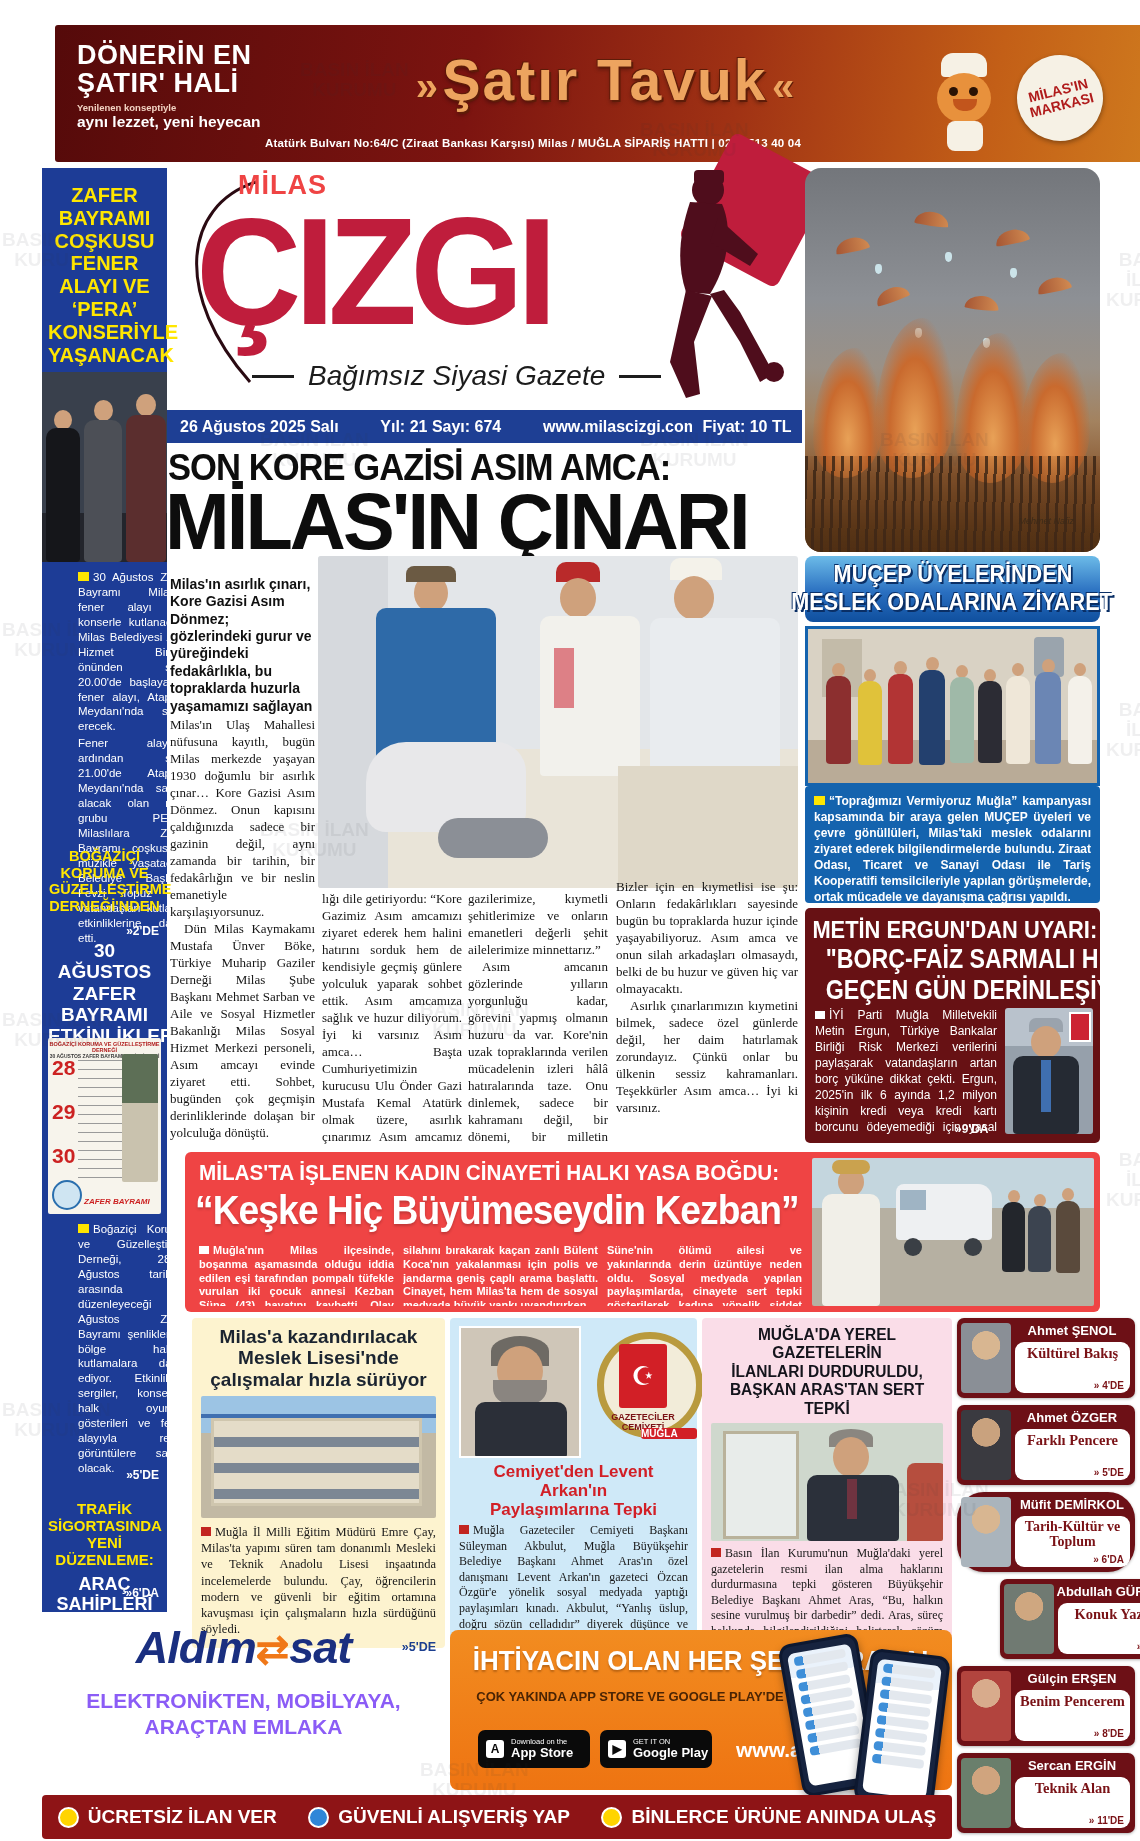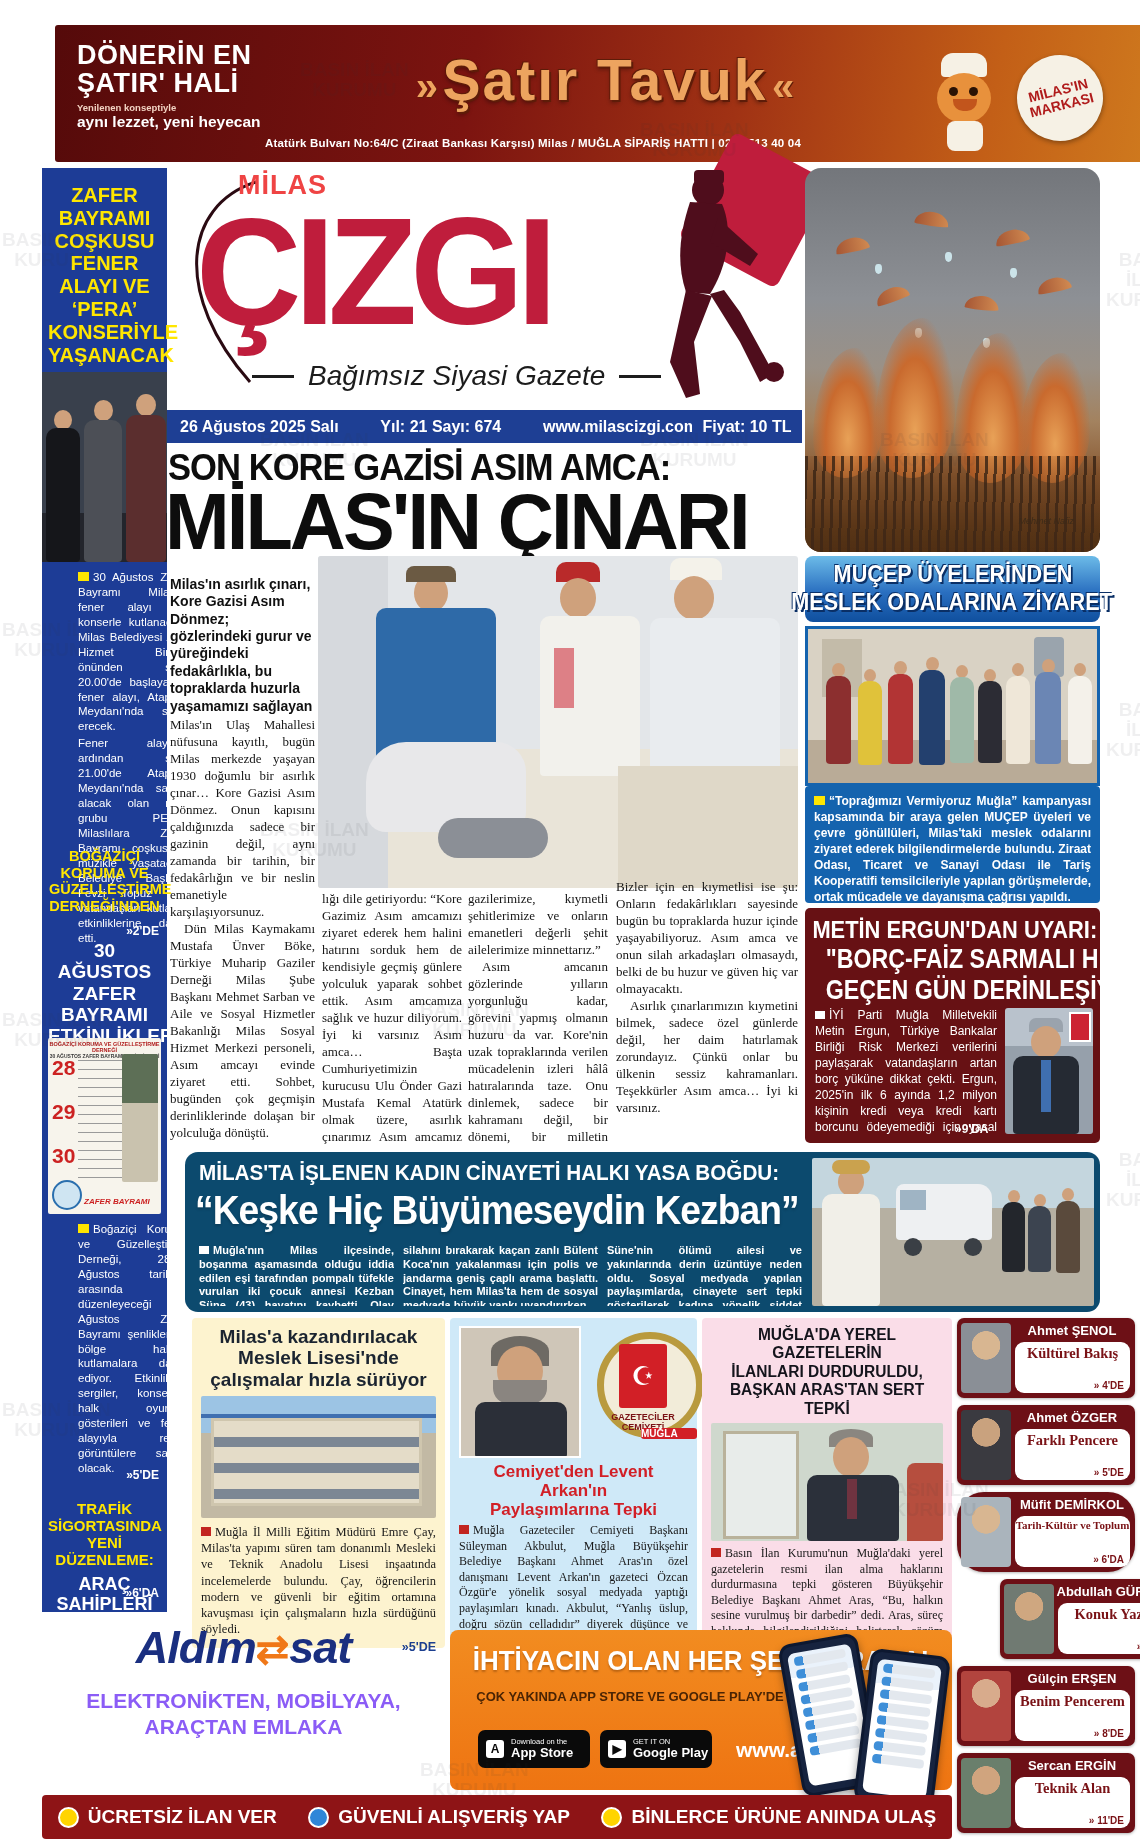--- a/index.html
+++ b/index.html
@@ -63,21 +63,21 @@
   .mucep-bar{background:linear-gradient(180deg,#6cbbe8 0%,#2a6fc0 55%,#0f4f9e 100%);border-radius:8px;
              display:flex;flex-direction:column;align-items:center;justify-content:center;}
   .mucep-bar div{color:#fff;font-weight:900;font-size:23px;line-height:1.2;transform:scaleX(.94);white-space:nowrap;
                  text-shadow:2px 2px 0 #0a2f66,-1px -1px 0 #0a2f66;}
   .capbox{background:#1463ae;color:#fff;font-size:12px;font-weight:600;line-height:1.33;text-align:justify;}
   .maroonbox{background:#671114;border-radius:5px;}
   .mb-k{color:#fff;font-weight:900;font-size:23px;text-align:center;transform:scaleX(.95);white-space:nowrap;}
   .mb-t{color:#fff;font-weight:900;font-size:27px;text-align:center;transform:scaleX(.86);white-space:nowrap;}
   .mb-body{color:#fff;font-size:12px;line-height:1.33;text-align:justify;}
   
-  .kezban{background:#0c4a6e;border-radius:13px;}
+  .kezban{background:#ef4444;border-radius:6px;}
   .kz-kicker{color:#fff;font-weight:900;font-size:22px;transform:scaleX(.94);transform-origin:left;white-space:nowrap;}
   .kz-quote{color:#fff;font-weight:900;font-size:40px;letter-spacing:-1px;transform:scaleX(.93);transform-origin:left;white-space:nowrap;
             text-shadow:0 2px 3px rgba(0,0,0,.2);}
   .kz-col{color:#fff;font-size:11px;font-weight:600;line-height:1.25;text-align:justify;}
   
   .boxpad{padding:8px 9px;box-sizing:border-box;border-radius:4px;}
   .cream{background:#fdf3cf;}
   .lblue{background:#cfe9f8;}
   .pink{background:#fadde8;}
   .bx-title1{color:#1b2430;font-weight:900;text-align:center;line-height:1.12;}
@@ -456,21 +456,21 @@
     <div class="cname">Ahmet ÖZGER</div>
     <div class="pill">
         <div class="cn2">Farklı Pencere</div>
       <div class="cref">» 5'DE</div>
       </div>
   </div>
   <div class="colcard" style="top:1492px;border-radius:27px;">
     <div class="photo" style="background:radial-gradient(circle at 50% 32%,#d8b691 0 26%,#aab4bc 27% 100%);"></div>
     <div class="cname">Müfit DEMİRKOL</div>
     <div class="pill">
-        <div class="cn2" style="font-size:11px;">Tarih-Kültür ve Toplum</div>
+        <div class="cn2" style="font-size:14px;">Tarih-Kültür ve Toplum</div>
       <div class="cref">» 6'DA</div>
       </div>
   </div>
   <div class="colcard" style="top:1579px;margin-left:43px;">
     <div class="photo" style="background:radial-gradient(circle at 50% 32%,#cfa780 0 26%,#707a72 27% 100%);"></div>
     <div class="cname">Abdullah GÜRGÜN</div>
     <div class="pill">
         <div class="cn2">Konuk Yazar</div>
       <div class="cref">» 7'DE</div>
       </div>

